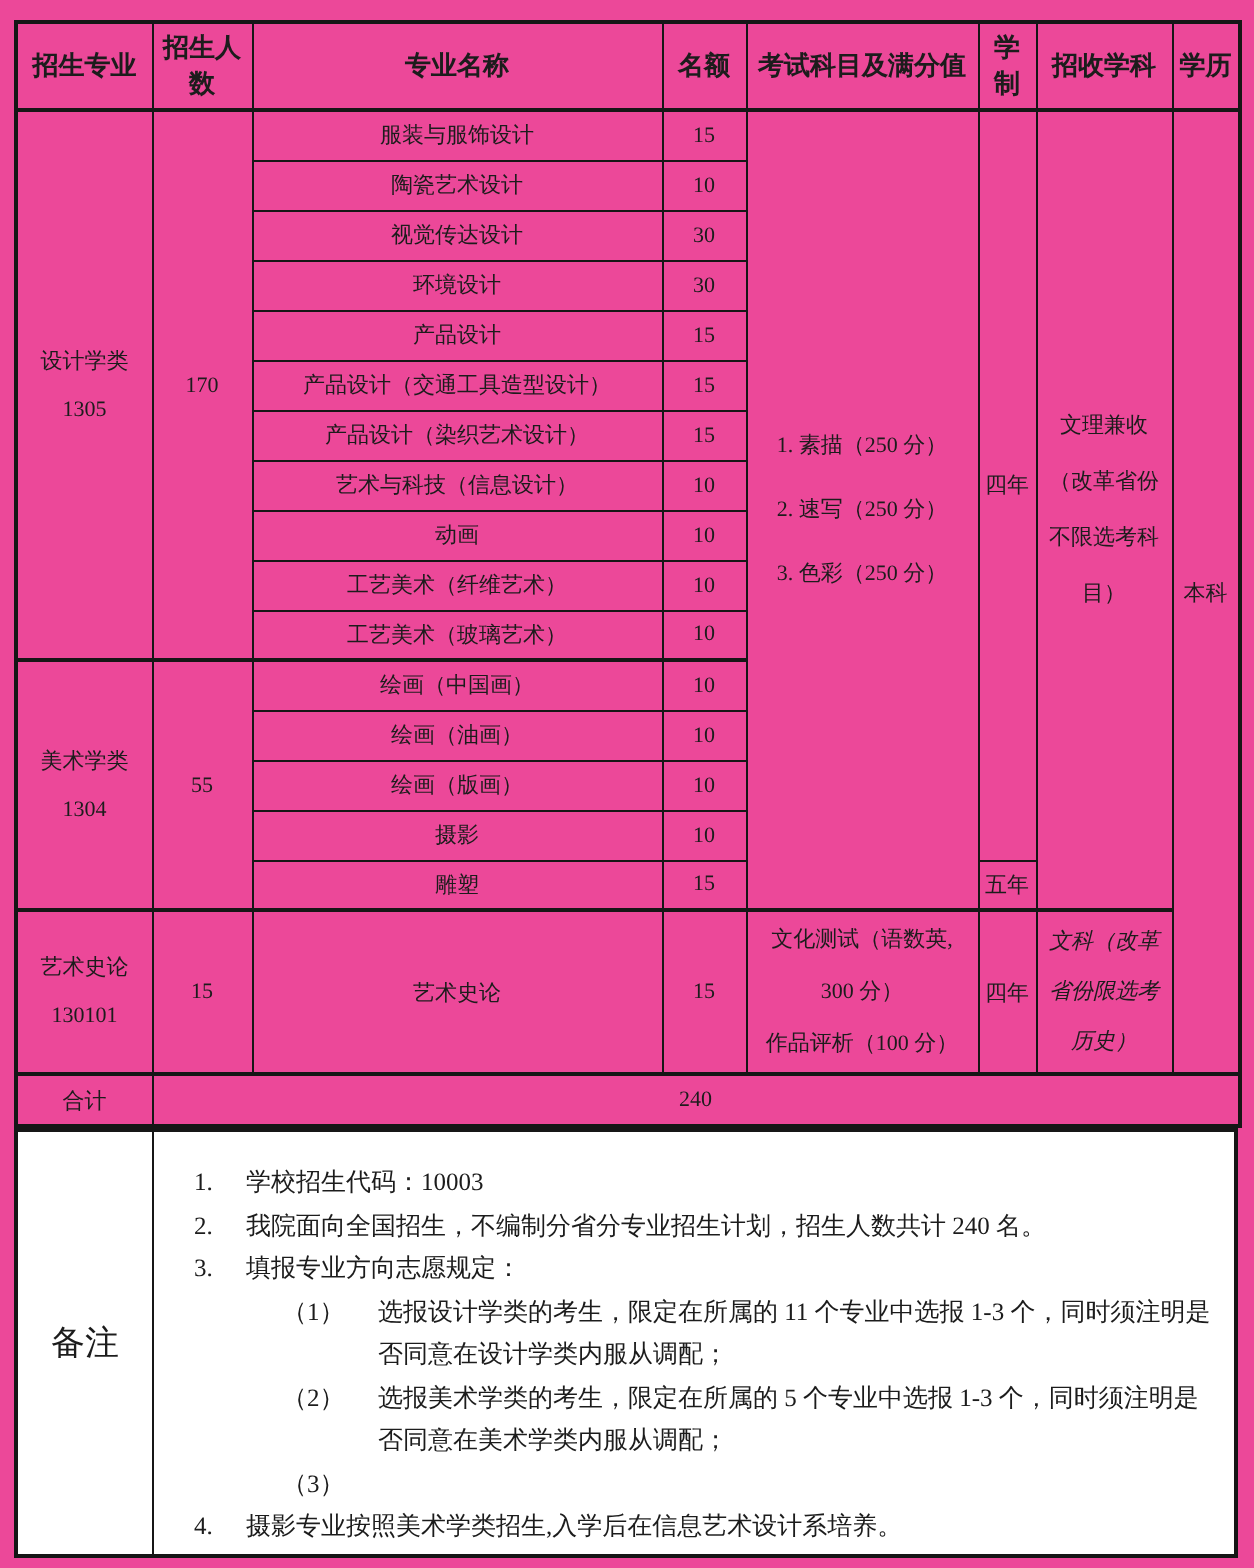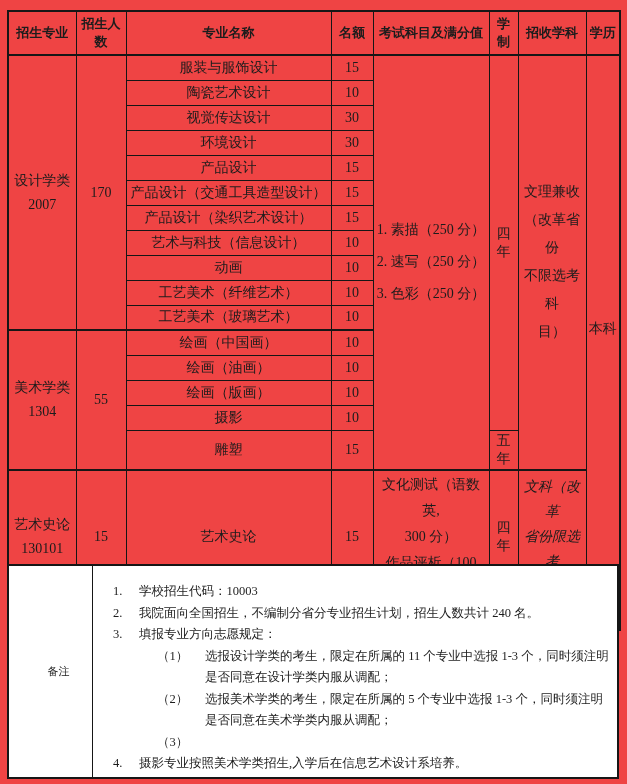--- a/index.html
+++ b/index.html
@@ -1,31 +1,31 @@
 <!DOCTYPE html>
 <html><head>
 <meta charset="utf-8">
 <style>
   html,body{margin:0;padding:0;}
   body{
     width:627px;height:784px;background:#ffffff;color:#1c1c1c;
     font-family:"Liberation Serif","DejaVu Serif",serif;
     -webkit-font-smoothing:antialiased;
   }
-  .sheet{position:relative;width:627px;height:784px;background:#ef4444;overflow:hidden;}
+  .sheet{position:relative;width:627px;height:784px;background:#ec4899;overflow:hidden;}
 
   table.main{
     position:absolute;left:7px;top:10px;width:612px;
     border-collapse:collapse;table-layout:fixed;
     border:2px solid #161616;
   }
   table.main td, table.main th{
     border:1px solid #161616;
     text-align:center;vertical-align:middle;
-    font-size:14px;padding:1px 2px;overflow:hidden;
+    font-size:11px;padding:1px 2px;overflow:hidden;
   }
   table.main th{font-weight:bold;font-size:13px;border-bottom:2px solid #161616;}
   tr.hdr{height:44px;}
   tr.r{height:25px;}
   tr.tall{height:76px;}
   tr.sum{height:26px;margin-top:40px;}
   .ws{white-space:pre-line;}
   .major-cell{line-height:24px;}
   .exam-art{text-align:left;padding-left:8px;line-height:32px;margin-top:24px;}
   .exam-hist{text-align:left;padding-left:5px;line-height:26px;}
@@ -34,22 +34,21 @@
   .bt{border-top:2px solid #161616 !important;}
 
   .remarks{
     position:absolute;left:7px;top:564px;width:612px;height:215px;
     border:2px solid #161616;box-sizing:border-box;
     display:flex;overflow:hidden;background:#fff;
   }
   .remarks-label{
     width:67px;flex:0 0 67px;border-right:1px solid #161616;
     display:flex;align-items:center;justify-content:center;
-    font-size:11px;
-    margin-left:16px;
+    font-size:17px;
   }
   .remarks-body{flex:1;padding:15px 6px 6px 20px;box-sizing:border-box;}
   .remark{display:flex;font-size:12.5px;line-height:21.5px;}
   .remark .num{flex:0 0 26px;}
   .remark.lvl1{padding-left:44px;}
   .remark.lvl1 .num{flex:0 0 48px;}
   .remark .txt{flex:1;}
 </style>
 </head>
 <body>
@@ -74,21 +73,21 @@
       <th>专业名称</th>
       <th>名额</th>
       <th>考试科目及满分值</th>
       <th>学制</th>
       <th>招收学科</th>
       <th>学历</th>
     </tr>
 
     <tr class="r">
       <td rowspan="11" class="ws major-cell">设计学类
-2007</td>
+1305</td>
       <td rowspan="11">170</td>
       <td>服装与服饰设计</td>
       <td>15</td>
       <td rowspan="16" class="ws exam-art">1. 素描（250 分）
 2. 速写（250 分）
 3. 色彩（250 分）</td>
       <td rowspan="15">四年</td>
       <td rowspan="16" class="ws subj-cell">文理兼收
 （改革省份
 不限选考科

